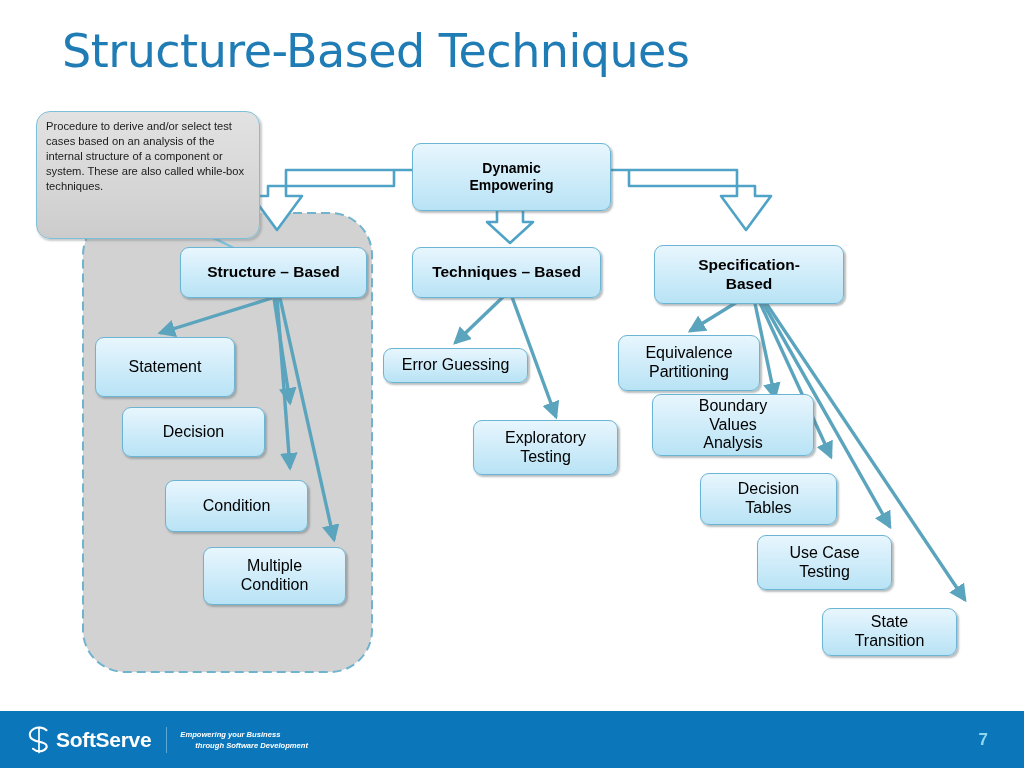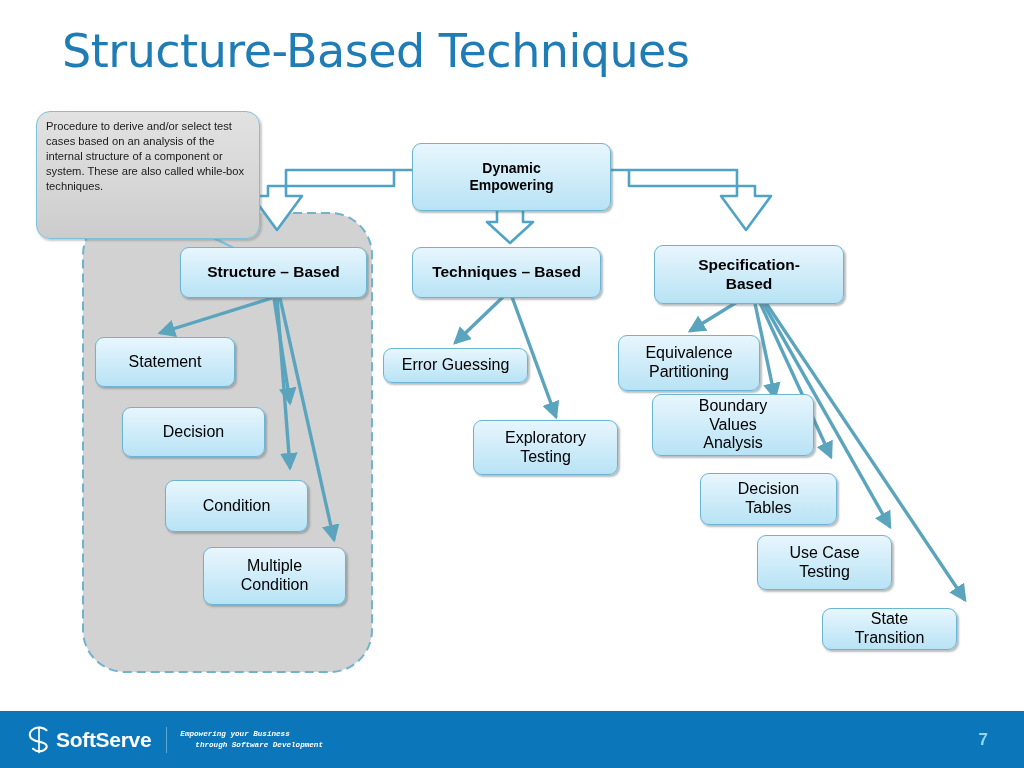--- a/index.html
+++ b/index.html
@@ -132,21 +132,21 @@
     background: #5ca9d6;
     margin-left: 15px;
   }
   #tagline {
     margin-left: 13px;
     color: #ffffff;
     font-size: 7.6px;
     font-style: italic;
     font-weight: bold;
     line-height: 1.45;
-    font-family: Liberation Mono, monospace;
+    font-family: Liberation Sans, sans-serif;
   }
   #tagline .l2 { padding-left: 15px; display: block; }
   #page-num {
     position: absolute;
     right: 36px;
     top: 19px;
     color: #8fd6ef;
     font-size: 17px;
     font-weight: bold;
     font-family: "Liberation Sans", sans-serif;
@@ -231,21 +231,21 @@
     </div>
   </div>
 
   <div class="node lvl2" style="left:654px; top:245px; width:190px; height:59px;">
     <div>
       <div>Specification-</div>
       <div>Based</div>
     </div>
   </div>
 
-  <div class="node leaf" style="left:95px; top:337px; width:140px; height:50px;">
+  <div class="node leaf" style="left:95px; top:337px; width:140px; height:60px;">
     <div>Statement</div>
   </div>
 
   <div class="node leaf" style="left:122px; top:407px; width:143px; height:50px;">
     <div>Decision</div>
   </div>
 
   <div class="node leaf" style="left:165px; top:480px; width:143px; height:52px;">
     <div>Condition</div>
   </div>
@@ -290,21 +290,21 @@
     </div>
   </div>
 
   <div class="node leaf" style="left:757px; top:535px; width:135px; height:55px;">
     <div>
       <div>Use Case</div>
       <div>Testing</div>
     </div>
   </div>
 
-  <div class="node leaf" style="left:822px; top:608px; width:135px; height:42px;">
+  <div class="node leaf" style="left:822px; top:608px; width:135px; height:48px;">
     <div>
       <div>State</div>
       <div>Transition</div>
     </div>
   </div>
 
   <div id="footer">
     <div id="logo-wrap">
       <svg id="logo-mark" viewBox="0 0 26 28">
         <path d="M20.5 4.2 C17.5 1.2 12 0.8 8.2 2.6 C4.2 4.5 2.6 8.6 4.6 11.6

